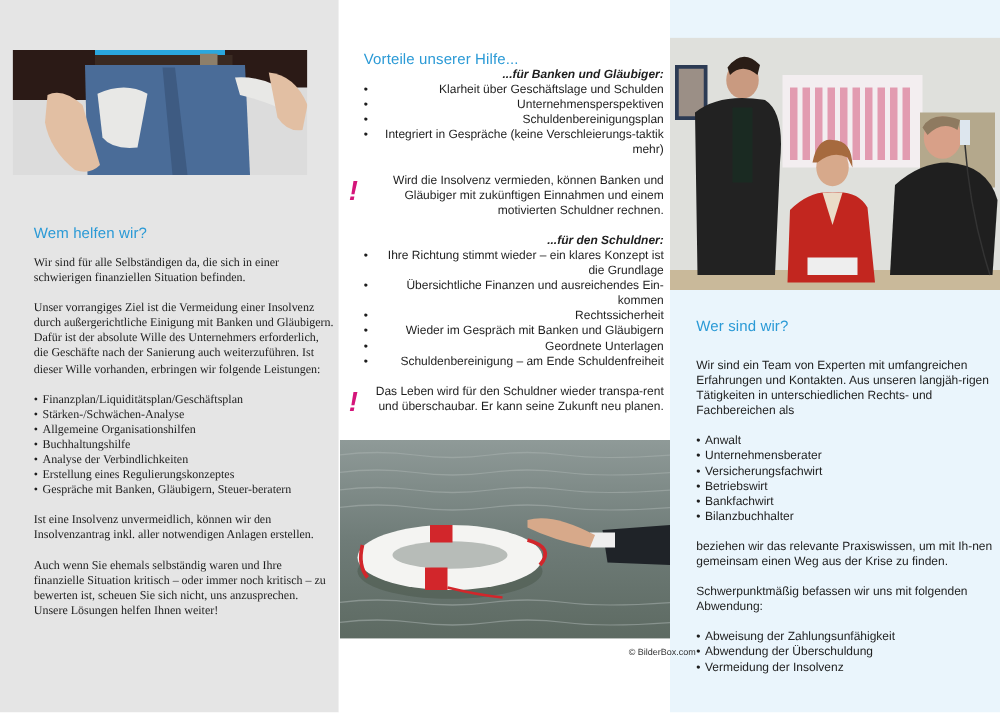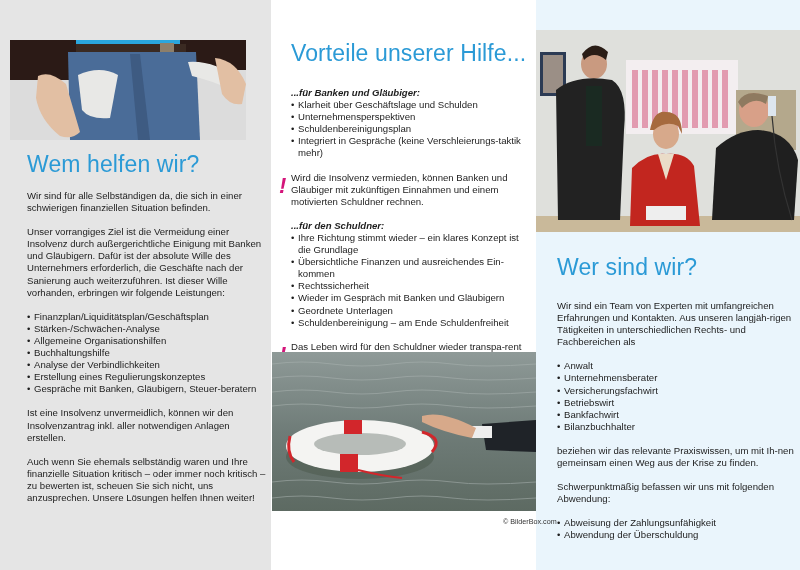--- a/index.html
+++ b/index.html
@@ -3,41 +3,41 @@
   <meta charset="utf-8">
   <style>
     * { box-sizing: border-box; margin: 0; padding: 0; }
     html, body { width: 800px; height: 570px; overflow: hidden; background: #ffffff; }
     body { font-family: "Liberation Sans", sans-serif; color: #1a1a1a; position: relative; }
     .panel { position: absolute; top: 0; height: 570px; }
     .panel-left { left: 0; width: 271px; background: #e5e5e5; }
     .panel-mid { left: 271px; width: 265px; background: #ffffff; }
     .panel-right { left: 536px; width: 264px; background: #eaf5fc; }
 
-    .h2 { color: #2b9ad6; font-size: 23px; font-weight: normal; letter-spacing: 0.1px; }
+    .h2 { color: #2b9ad6; font-size: 12px; font-weight: normal; letter-spacing: 0.1px; }
     .txt { font-size: 9.6px; line-height: 12.1px; color: #1d1d1d; }
     .txt p { margin: 0; }
     .gap { height: 12px; }
     ul.bul { list-style: none; }
     ul.bul li { position: relative; padding-left: 7px; }
     ul.bul li::before { content: "•"; position: absolute; left: 0; top: 0; }
     .sub { font-weight: bold; font-style: italic; }
 
     .note { position: relative; padding-left: 10px; }
     .bang { position: absolute; left: -2px; top: 4px; color: #d4157a; font-size: 22px; font-weight: bold; font-style: italic; line-height: 20px; font-family: "Liberation Sans", sans-serif; }
 
     
     .photo { position: absolute; overflow: hidden; }
     .photo svg { display: block; width: 100%; height: 100%; }
 
     #photo-pockets { left: 10px; top: 40px; width: 236px; height: 100px; }
     #photo-team { left: 536px; top: 30px; width: 264px; height: 202px; }
     #photo-buoy { left: 272px; top: 352px; width: 264px; height: 159px; }
 
-    #left-content { position: absolute; left: 27px; top: 151px; width: 240px; }
+    #left-content { position: absolute; left: 27px; top: 179px; width: 240px; }
     #mid-content { position: absolute; left: 291px; top: 40px; width: 240px; }
     #right-content { position: absolute; left: 557px; top: 254px; width: 240px; }
 
     .credit { position: absolute; left: 470px; top: 517px; font-size: 7.2px; color: #333; margin-left: 33px; }
   </style>
 </head>
 <body>
 
 <div class="panel panel-left"></div>
 <div class="panel panel-mid"></div>
@@ -55,21 +55,21 @@
     <path d="M120 14 L128 100 L140 100 L130 14 Z" fill="#3e5b82"></path>
     <path d="M68 35 Q90 25 108 35 L100 78 Q80 80 72 70 Z" fill="#e8e8e6"></path>
     <path d="M178 22 Q205 20 228 40 L222 50 Q200 40 182 36 Z" fill="#e8e8e6"></path>
     <path d="M28 36 Q40 30 56 44 L70 92 Q62 100 50 96 Q30 80 26 58 Z" fill="#e2bfa3"></path>
     <path d="M205 18 Q226 20 236 44 L232 64 Q220 66 212 54 Z" fill="#e2bfa3"></path>
   </svg>
 </div>
 
 <div id="left-content">
   <div class="h2">Wem helfen wir?</div>
-  <div class="txt" style="margin-top:12px;">
+  <div class="txt" style="margin-top:12px;font-family:Liberation Serif, serif;">
     <p>Wir sind für alle Selbständigen da, die sich in einer schwierigen finanziellen Situation befinden.</p>
     <div class="gap"></div>
     <p>Unser vorrangiges Ziel ist die Vermeidung einer Insolvenz durch außergerichtliche Einigung mit Banken und Gläubigern. Dafür ist der absolute Wille des Unternehmers erforderlich, die Geschäfte nach der Sanierung auch weiterzuführen. Ist dieser Wille vorhanden, erbringen wir folgende Leistungen:</p>
     <div class="gap"></div>
     <ul class="bul">
       <li>Finanzplan/Liquiditätsplan/Geschäftsplan</li>
       <li>Stärken-/Schwächen-Analyse</li>
       <li>Allgemeine Organisationshilfen</li>
       <li>Buchhaltungshilfe</li>
       <li>Analyse der Verbindlichkeiten</li>
@@ -78,21 +78,21 @@
     </ul>
     <div class="gap"></div>
     <p>Ist eine Insolvenz unvermeidlich, können wir den Insolvenzantrag inkl. aller notwendigen Anlagen erstellen.</p>
     <div class="gap"></div>
     <p>Auch wenn Sie ehemals selbständig waren und Ihre finanzielle Situation kritisch – oder immer noch kritisch – zu bewerten ist, scheuen Sie sich nicht, uns anzusprechen. Unsere Lösungen helfen Ihnen weiter!</p>
   </div>
 </div>
 
 <div id="mid-content">
   <div class="h2">Vorteile unserer Hilfe...</div>
-  <div class="txt" style="margin-top:20px;">
+  <div class="txt" style="margin-top:0;text-align:right;">
     <p class="sub">...für Banken und Gläubiger:</p>
     <ul class="bul">
       <li>Klarheit über Geschäftslage und Schulden</li>
       <li>Unternehmensperspektiven</li>
       <li>Schuldenbereinigungsplan</li>
       <li>Integriert in Gespräche (keine Verschleierungs-taktik mehr)</li>
     </ul>
     <div class="gap"></div>
     <div class="note" style="margin-left:-10px; padding-left:10px;">
       <span class="bang">!</span>
@@ -203,15 +203,16 @@
       <li>Bilanzbuchhalter</li>
     </ul>
     <div class="gap"></div>
     <p>beziehen wir das relevante Praxiswissen, um mit  Ih-nen gemeinsam einen Weg aus der Krise zu finden.</p>
     <div class="gap"></div>
     <p>Schwerpunktmäßig befassen wir uns mit folgenden Abwendung:</p>
     <div class="gap"></div>
     <ul class="bul">
       <li>Abweisung der Zahlungsunfähigkeit</li>
       <li>Abwendung der Überschuldung</li>
+      <li>Vermeidung der Insolvenz</li>
     </ul>
   </div>
 </div>
 
 </body></html>

